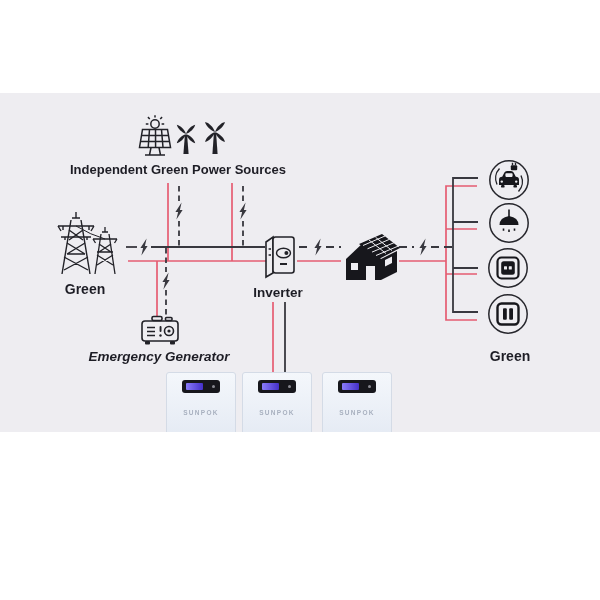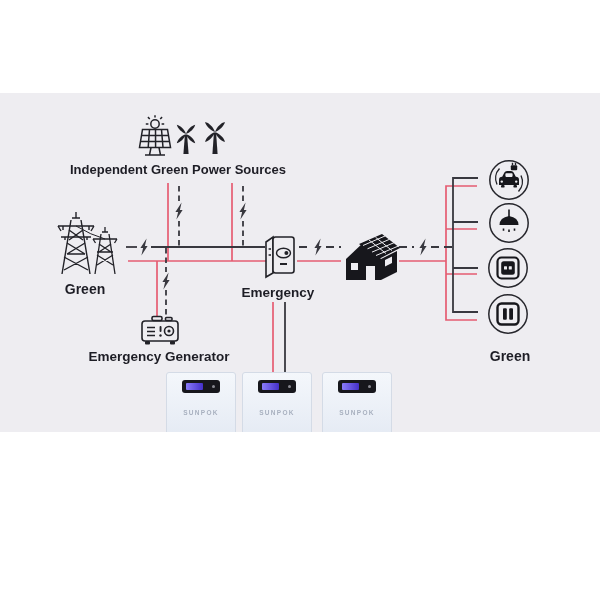--- a/index.html
+++ b/index.html
@@ -15,21 +15,21 @@
   }
   .wires{position:absolute;left:0;top:0;width:600px;height:600px;}
   .icon{position:absolute;}
   .lbl{
     position:absolute;color:var(--text,#1d1d25);font-weight:700;
     text-align:center;white-space:nowrap;
   }
   .lbl-sources{left:58px;top:162px;width:240px;font-size:13px;}
   .lbl-grid{left:45px;top:281px;width:80px;font-size:14px;}
   .lbl-inverter{left:238px;top:285px;width:80px;font-size:13.5px;}
-  .lbl-generator{left:59px;top:349px;width:200px;font-size:13.5px;}
+  .lbl-generator{left:59px;top:349px;width:200px;font-size:13.5px;font-style:italic;}
   .lbl-load{left:470px;top:348px;width:80px;font-size:14px;}
   .lbl-battery{left:131px;top:474px;width:300px;font-size:14.5px;letter-spacing:.2px;}
   .battery{
     position:absolute;width:70px;height:86px;top:372px;
     background:linear-gradient(180deg,#f4f7fb 0%,#e9eef6 55%,#dfe6f0 100%);
     border:1px solid #d4dbe6;border-radius:3px;box-sizing:border-box;
   }
   .battery .display{
     position:absolute;top:7px;left:50%;transform:translateX(-50%);
     width:38px;height:13px;background:#17171c;border-radius:3px;
@@ -271,16 +271,16 @@
   </div>
   <svg class="stand" style="left:322px" viewBox="0 0 70 14">
     <path d="M13,0 h6 v5 h-6 z M51,0 h6 v5 h-6 z" fill="#15151a"></path>
     <rect x="4" y="5" width="62" height="4.5" rx="2" fill="#15151a"></rect>
     <circle cx="7" cy="10.5" r="2.8" fill="#15151a"></circle>
       <circle cx="63" cy="10.5" r="2.8" fill="#15151a"></circle>
   </svg>
 
   <div class="lbl lbl-sources">Independent Green Power Sources</div>
   <div class="lbl lbl-grid">Green</div>
-  <div class="lbl lbl-inverter">Emergency</div>
+  <div class="lbl lbl-inverter">Inverter</div>
   <div class="lbl lbl-generator">Emergency Generator</div>
   <div class="lbl lbl-load">Green</div>
 </div>
 
 </body></html>

